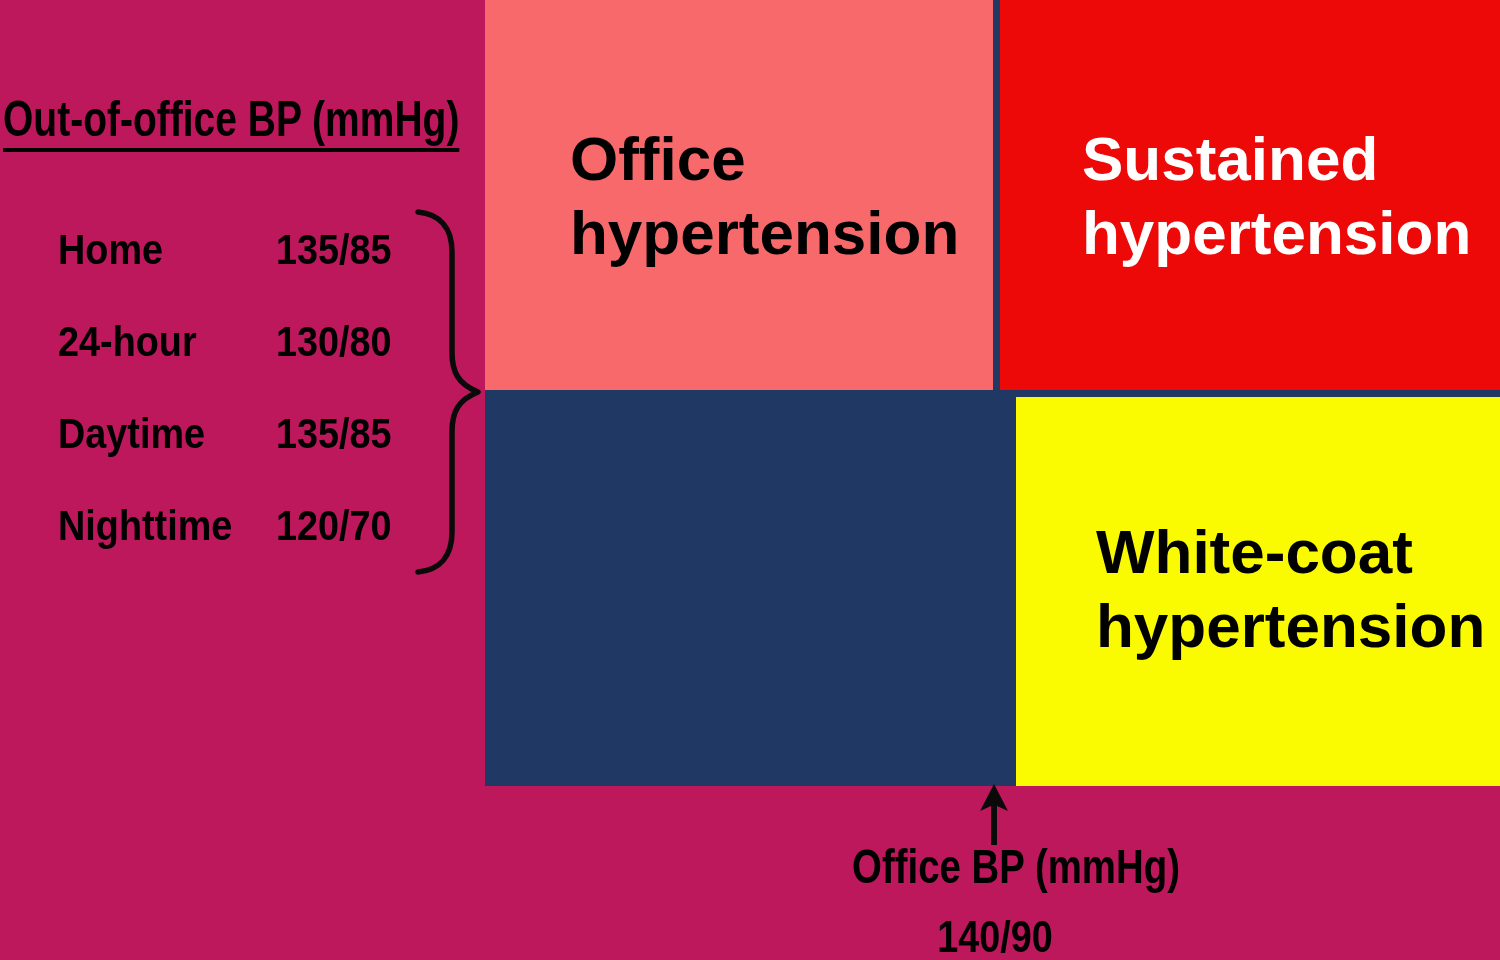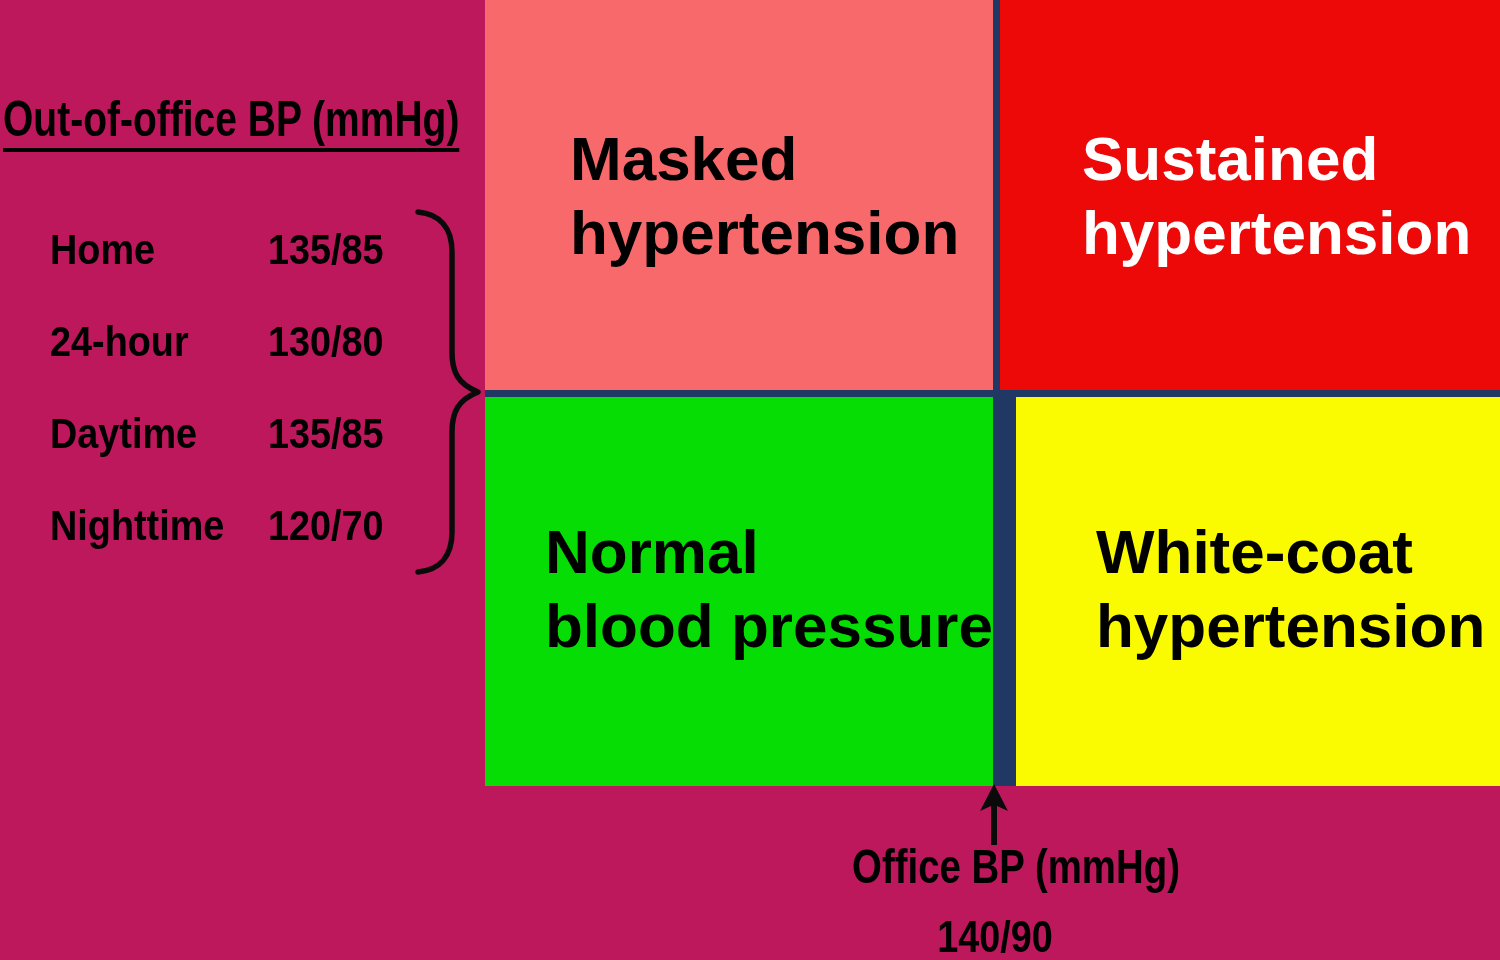--- a/index.html
+++ b/index.html
@@ -7,21 +7,21 @@
     position:relative;width:1500px;height:960px;background:#be185d;overflow:hidden;
     font-family:"Liberation Sans","DejaVu Sans",sans-serif;font-weight:700;color:#000;
   }
   
   .ooo-title{
     position:absolute;left:3px;top:90px;display:inline-block;
     font-size:50px;line-height:58px;white-space:nowrap;
     border-bottom:4px solid #000;padding-bottom:0px;
     transform:scaleX(0.78);transform-origin:0 50%;
   }
-  .bp-row{position:absolute;left:0;width:480px;height:48px;}
+  .bp-row{position:absolute;left:8px;width:480px;height:48px;}
   .bp-row .bp-label{
     position:absolute;left:50px;top:0;font-size:42px;line-height:48px;white-space:nowrap;
     transform:scaleX(0.9);transform-origin:0 50%;
   }
   .bp-row .bp-value{
     position:absolute;left:268px;top:0;font-size:42px;line-height:48px;white-space:nowrap;
     transform:scaleX(0.9);transform-origin:0 50%;
   }
   .brace-svg{position:absolute;left:400px;top:198px;}
   
@@ -77,30 +77,26 @@
     </div>
   </div>
 
   <svg class="brace-svg" width="95" height="392" viewBox="0 0 95 392">
     <path d="M 18 14 C 40 16 52 30 52 54 L 52 154 C 52 174 58 186 78 194
              C 58 202 52 214 52 234 L 52 334 C 52 358 40 372 18 374" fill="none" stroke="#0a0a0a" stroke-width="5.5" stroke-linecap="round" stroke-linejoin="round"></path>
   </svg>
 
   <div class="quad-block" style="background: rgb(31, 56, 100);">
     <div class="quad tl" style="background: rgb(248, 105, 107);">
-      <div class="quad-label" style="color: rgb(0, 0, 0);">Masked
+      <div class="quad-label" style="color: rgb(0, 0, 0);">Office
 hypertension</div>
     </div>
     <div class="quad tr" style="background: rgb(238, 9, 9);">
       <div class="quad-label" style="color: rgb(255, 255, 255);">Sustained
 hypertension</div>
-    </div>
-    <div class="quad bl" style="background: rgb(5, 221, 5);">
-      <div class="quad-label" style="color: rgb(0, 0, 0);">Normal
-blood pressure</div>
     </div>
     <div class="quad br" style="background: rgb(250, 250, 0);">
       <div class="quad-label" style="color: rgb(0, 0, 0);">White-coat
 hypertension</div>
     </div>
   </div>
 
   <svg class="arrow-svg" width="40" height="65" viewBox="0 0 40 65">
     <path d="M19 1 L33 28 L22 23 L22 62 L16 62 L16 23 L5 28 Z" fill="#0a0a0a"></path>
   </svg>

